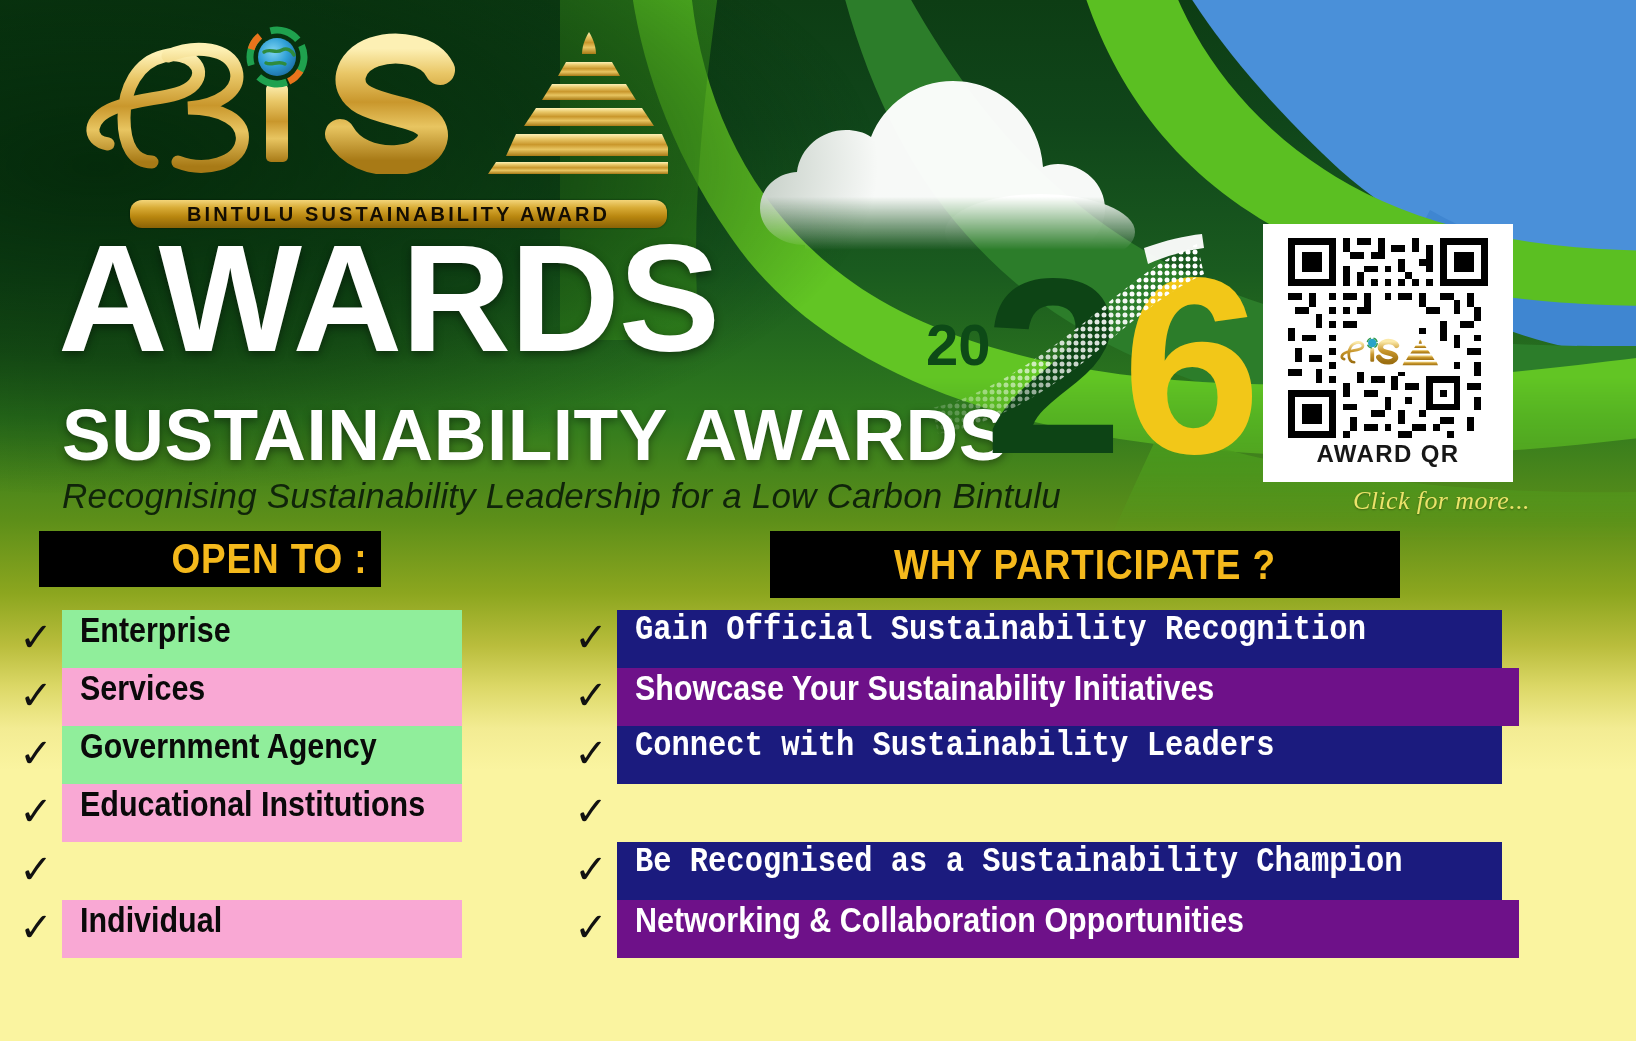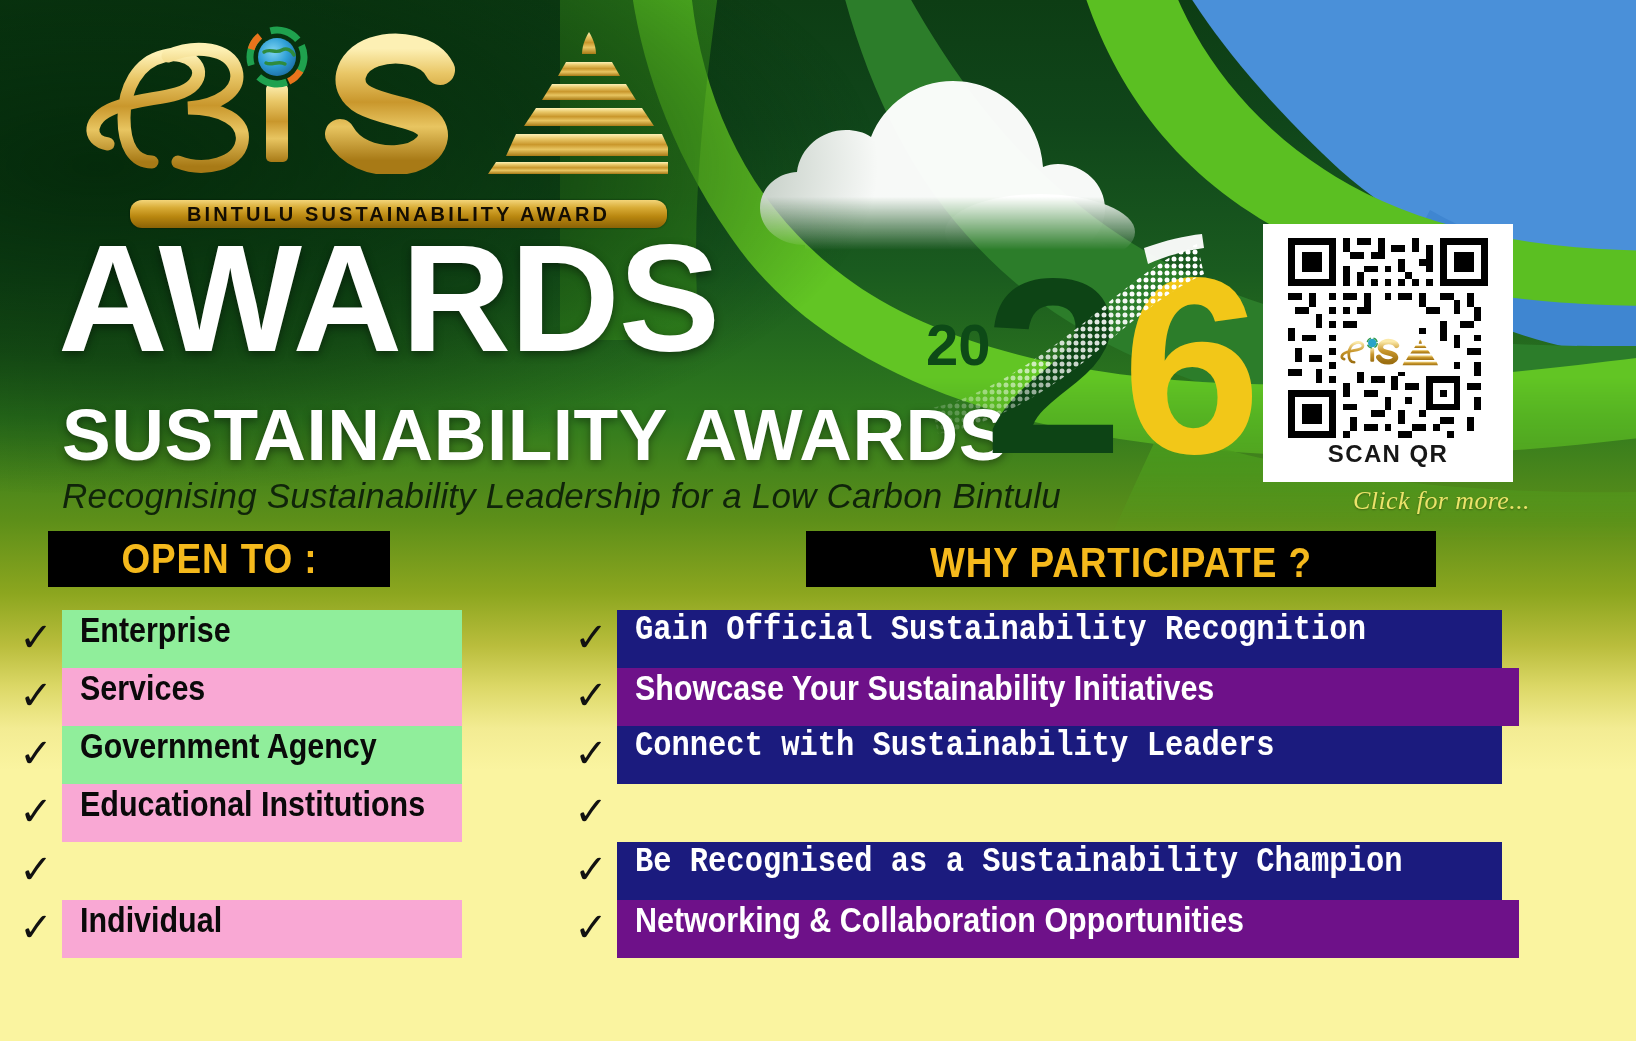--- a/index.html
+++ b/index.html
@@ -124,23 +124,23 @@
     position:absolute; background:#000000;
     display:flex; align-items:center; justify-content:center;
   }
   .section-header span {
     color:#f5b91c; font-weight:bold;
     font-family:"Liberation Sans", sans-serif;
     letter-spacing:1px;
     transform:scaleX(.88);
     white-space:nowrap;
   }
-  #header-open-to     { left:48px;  top:531px; width:342px; height:56px; }
+  #header-open-to     { left:39px;  top:531px; width:342px; height:56px;justify-content:flex-end; }
   #header-open-to span     { font-size:42px; }
-  #header-why-participate { left:806px; top:531px; width:630px; height:56px;align-items:flex-end; }
+  #header-why-participate { left:770px; top:531px; width:630px; height:67px; }
   #header-why-participate span { font-size:42px; }
 
   
   .list { position:absolute; }
   .list-row { display:flex; align-items:center; position:relative; }
   .check {
     width:52px; flex:0 0 52px; text-align:center;
     font-size:40px; line-height:1; color:#111111;
     font-family:"DejaVu Sans", sans-serif;
     font-weight:normal;
@@ -475,21 +475,21 @@
           <path d="M214,4 C211,9 210,13 210,16 L218,16 C218,13 217,9 214,4 Z"></path>
           <path d="M202,20 L226,20 L230,27 L198,27 Z"></path>
           <path d="M194,32 L234,32 L240,41 L188,41 Z"></path>
           <path d="M184,46 L244,46 L251,58 L177,58 Z"></path>
           <path d="M172,62 L256,62 L260,72 L168,72 Z"></path>
         </g>
         <rect x="150" y="72" width="110" height="8" fill="#c9972c" opacity="0"></rect>
       </svg>
     </div>
 
-    <div id="qr-scan-label">SCAN QR</div>
+    <div id="qr-scan-label">AWARD QR</div>
   </div>
 
   <div id="qr-click-more">Click for more...</div>
 
   <div class="section-header" id="header-open-to">
     <span>OPEN TO :</span>
   </div>
 
   <div class="section-header" id="header-why-participate">
     <span>WHY PARTICIPATE ?</span>

